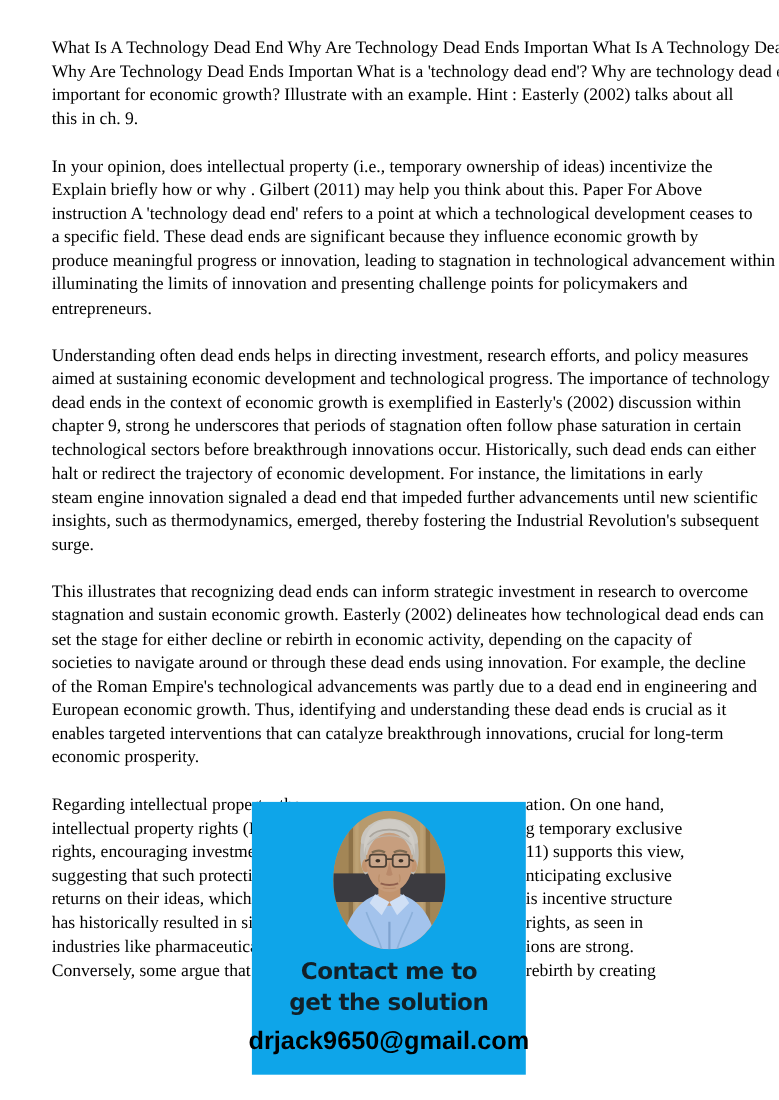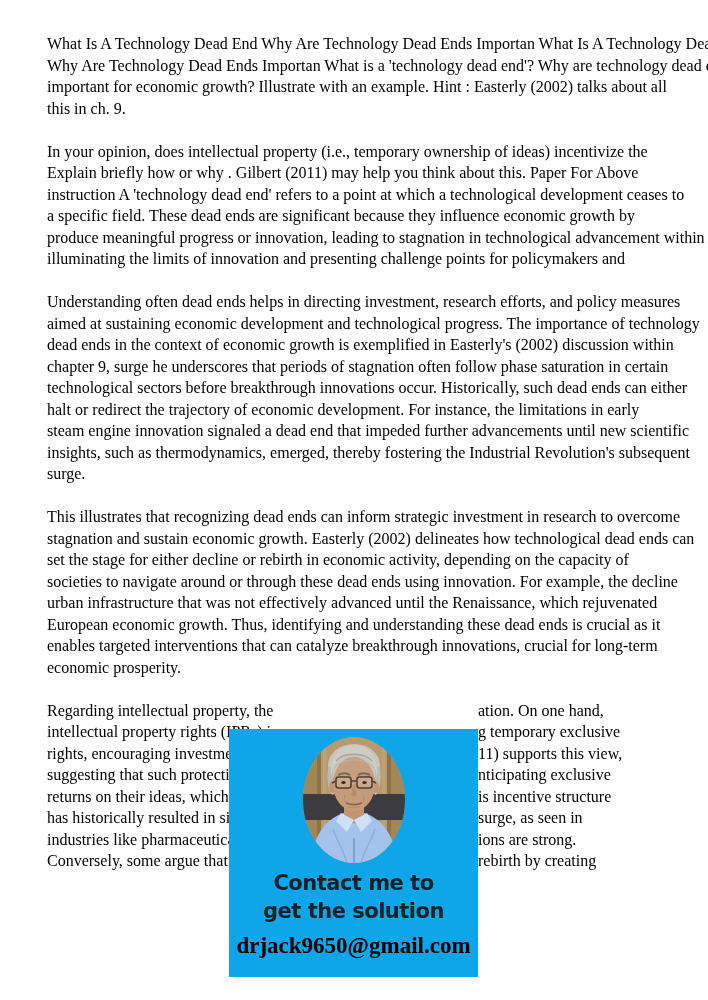--- a/index.html
+++ b/index.html
@@ -43,21 +43,21 @@
     margin-top:6px;
     font-family:"DejaVu Sans", sans-serif;
     font-weight:700;
     font-size:21px;
     line-height:28px;
     letter-spacing:-0.5px;
     text-align:center;
   }
   .promo-email{
     margin-top:8px;
-    font-family:Liberation Serif, serif;
+    font-family:Liberation Sans, sans-serif;
     font-weight:700;
     font-size:23px;
     line-height:26px;
     text-align:left;
   }
 </style>
 </head>
 <body>
 
 <div class="page">
@@ -69,38 +69,39 @@
         <div class="line">important for economic growth? Illustrate with an example. Hint : Easterly (2002) talks about all</div>
         <div class="line">this in ch. 9.</div>
       </div>
     <div class="para">
         <div class="line">In your opinion, does intellectual property (i.e., temporary ownership of ideas) incentivize the</div>
         <div class="line">Explain briefly how or why . Gilbert (2011) may help you think about this. Paper For Above</div>
         <div class="line">instruction A 'technology dead end' refers to a point at which a technological development ceases to</div>
         <div class="line">a specific field. These dead ends are significant because they influence economic growth by</div>
         <div class="line">produce meaningful progress or innovation, leading to stagnation in technological advancement within</div>
         <div class="line">illuminating the limits of innovation and presenting challenge points for policymakers and</div>
+        <div class="line">entrepreneurs.</div>
       </div>
     <div class="para">
         <div class="line">Understanding often dead ends helps in directing investment, research efforts, and policy measures</div>
         <div class="line">aimed at sustaining economic development and technological progress. The importance of technology</div>
         <div class="line">dead ends in the context of economic growth is exemplified in Easterly's (2002) discussion within</div>
-        <div class="line">chapter 9, surge he underscores that periods of stagnation often follow phase saturation in certain</div>
+        <div class="line">chapter 9, strong he underscores that periods of stagnation often follow phase saturation in certain</div>
         <div class="line">technological sectors before breakthrough innovations occur. Historically, such dead ends can either</div>
         <div class="line">halt or redirect the trajectory of economic development. For instance, the limitations in early</div>
         <div class="line">steam engine innovation signaled a dead end that impeded further advancements until new scientific</div>
         <div class="line">insights, such as thermodynamics, emerged, thereby fostering the Industrial Revolution's subsequent</div>
         <div class="line">surge.</div>
       </div>
     <div class="para">
         <div class="line">This illustrates that recognizing dead ends can inform strategic investment in research to overcome</div>
         <div class="line">stagnation and sustain economic growth. Easterly (2002) delineates how technological dead ends can</div>
         <div class="line">set the stage for either decline or rebirth in economic activity, depending on the capacity of</div>
         <div class="line">societies to navigate around or through these dead ends using innovation. For example, the decline</div>
-        <div class="line">urban infrastructure that was not effectively advanced until the Renaissance, which rejuvenated</div>
+        <div class="line">of the Roman Empire's technological advancements was partly due to a dead end in engineering and</div>
         <div class="line">European economic growth. Thus, identifying and understanding these dead ends is crucial as it</div>
         <div class="line">enables targeted interventions that can catalyze breakthrough innovations, crucial for long-term</div>
         <div class="line">economic prosperity.</div>
       </div>
     <div class="para">
         <div class="line split-line">
           <span class="frag-left">Regarding intellectual property, the</span>
           <span class="frag-right">ation. On one hand,</span>
         </div>
         <div class="line split-line">
@@ -114,21 +115,21 @@
         <div class="line split-line">
           <span class="frag-left">suggesting that such protections m</span>
           <span class="frag-right">nticipating exclusive</span>
         </div>
         <div class="line split-line">
           <span class="frag-left">returns on their ideas, which can s</span>
           <span class="frag-right">is incentive structure</span>
         </div>
         <div class="line split-line">
           <span class="frag-left">has historically resulted in signific</span>
-          <span class="frag-right">surge, as seen in</span>
+          <span class="frag-right">rights, as seen in</span>
         </div>
         <div class="line split-line">
           <span class="frag-left">industries like pharmaceuticals an</span>
           <span class="frag-right">ions are strong.</span>
         </div>
         <div class="line split-line">
           <span class="frag-left">Conversely, some argue that intell</span>
           <span class="frag-right">rebirth by creating</span>
         </div>
       </div>

